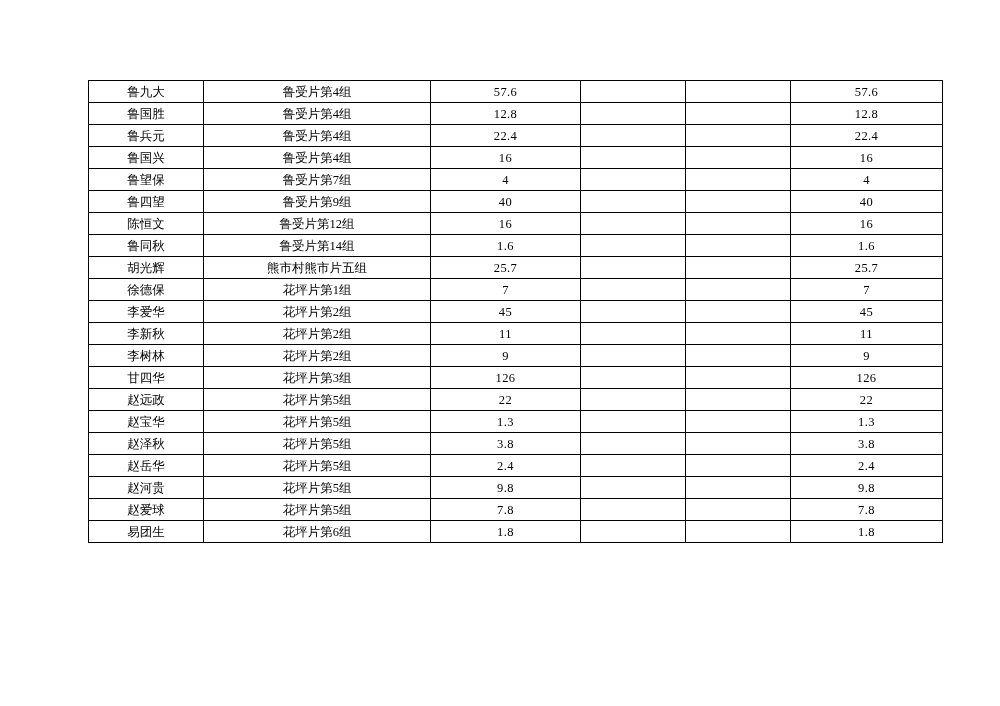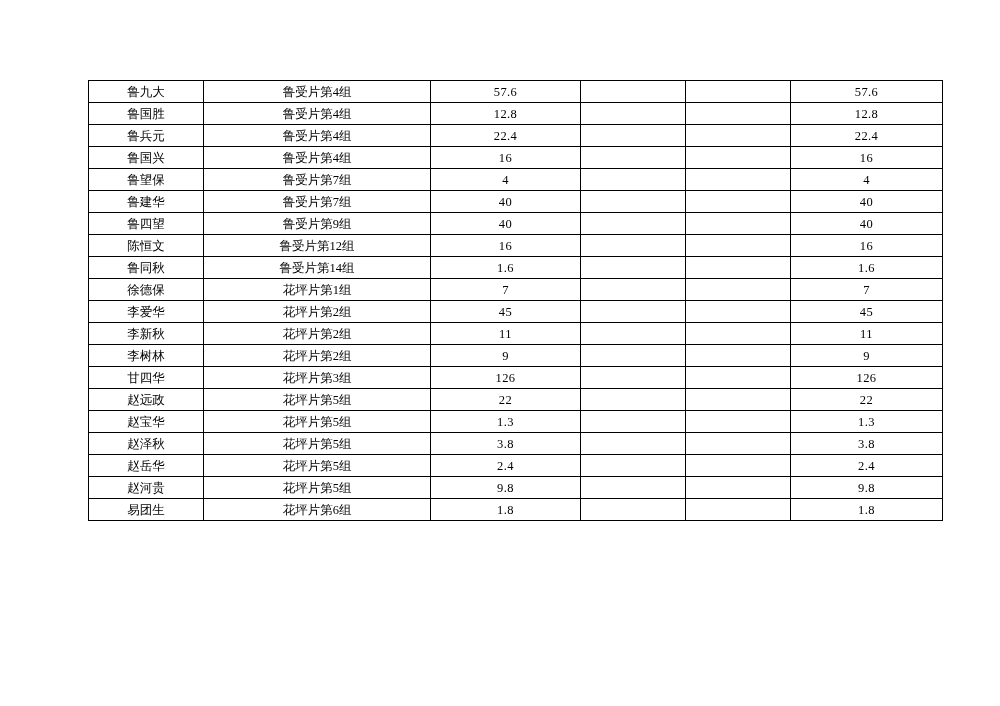--- a/index.html
+++ b/index.html
@@ -88,28 +88,20 @@
         </tr>
         <tr>
           <td class="c-name">鲁望保</td>
           <td class="c-group">鲁受片第7组</td>
           <td class="c-val1 num">4</td>
           <td class="c-blank1"></td>
           <td class="c-blank2"></td>
           <td class="c-val2 num">4</td>
         </tr>
         <tr>
-          <td class="c-name">鲁建华</td>
-          <td class="c-group">鲁受片第7组</td>
-          <td class="c-val1 num">40</td>
-          <td class="c-blank1"></td>
-          <td class="c-blank2"></td>
-          <td class="c-val2 num">40</td>
-        </tr>
-        <tr>
           <td class="c-name">鲁四望</td>
           <td class="c-group">鲁受片第9组</td>
           <td class="c-val1 num">40</td>
           <td class="c-blank1"></td>
           <td class="c-blank2"></td>
           <td class="c-val2 num">40</td>
         </tr>
         <tr>
           <td class="c-name">陈恒文</td>
           <td class="c-group">鲁受片第12组</td>
@@ -120,20 +112,28 @@
         </tr>
         <tr>
           <td class="c-name">鲁同秋</td>
           <td class="c-group">鲁受片第14组</td>
           <td class="c-val1 num">1.6</td>
           <td class="c-blank1"></td>
           <td class="c-blank2"></td>
           <td class="c-val2 num">1.6</td>
         </tr>
         <tr>
+          <td class="c-name">胡光辉</td>
+          <td class="c-group">熊市村熊市片五组</td>
+          <td class="c-val1 num">25.7</td>
+          <td class="c-blank1"></td>
+          <td class="c-blank2"></td>
+          <td class="c-val2 num">25.7</td>
+        </tr>
+        <tr>
           <td class="c-name">徐德保</td>
           <td class="c-group">花坪片第1组</td>
           <td class="c-val1 num">7</td>
           <td class="c-blank1"></td>
           <td class="c-blank2"></td>
           <td class="c-val2 num">7</td>
         </tr>
         <tr>
           <td class="c-name">李爱华</td>
           <td class="c-group">花坪片第2组</td>
@@ -198,20 +198,28 @@
           <td class="c-blank2"></td>
           <td class="c-val2 num">2.4</td>
         </tr>
         <tr>
           <td class="c-name">赵河贵</td>
           <td class="c-group">花坪片第5组</td>
           <td class="c-val1 num">9.8</td>
           <td class="c-blank1"></td>
           <td class="c-blank2"></td>
           <td class="c-val2 num">9.8</td>
+        </tr>
+        <tr>
+          <td class="c-name">赵爱球</td>
+          <td class="c-group">花坪片第5组</td>
+          <td class="c-val1 num">7.8</td>
+          <td class="c-blank1"></td>
+          <td class="c-blank2"></td>
+          <td class="c-val2 num">7.8</td>
         </tr>
         <tr>
           <td class="c-name">易团生</td>
           <td class="c-group">花坪片第6组</td>
           <td class="c-val1 num">1.8</td>
           <td class="c-blank1"></td>
           <td class="c-blank2"></td>
           <td class="c-val2 num">1.8</td>
         </tr>
       </tbody>

